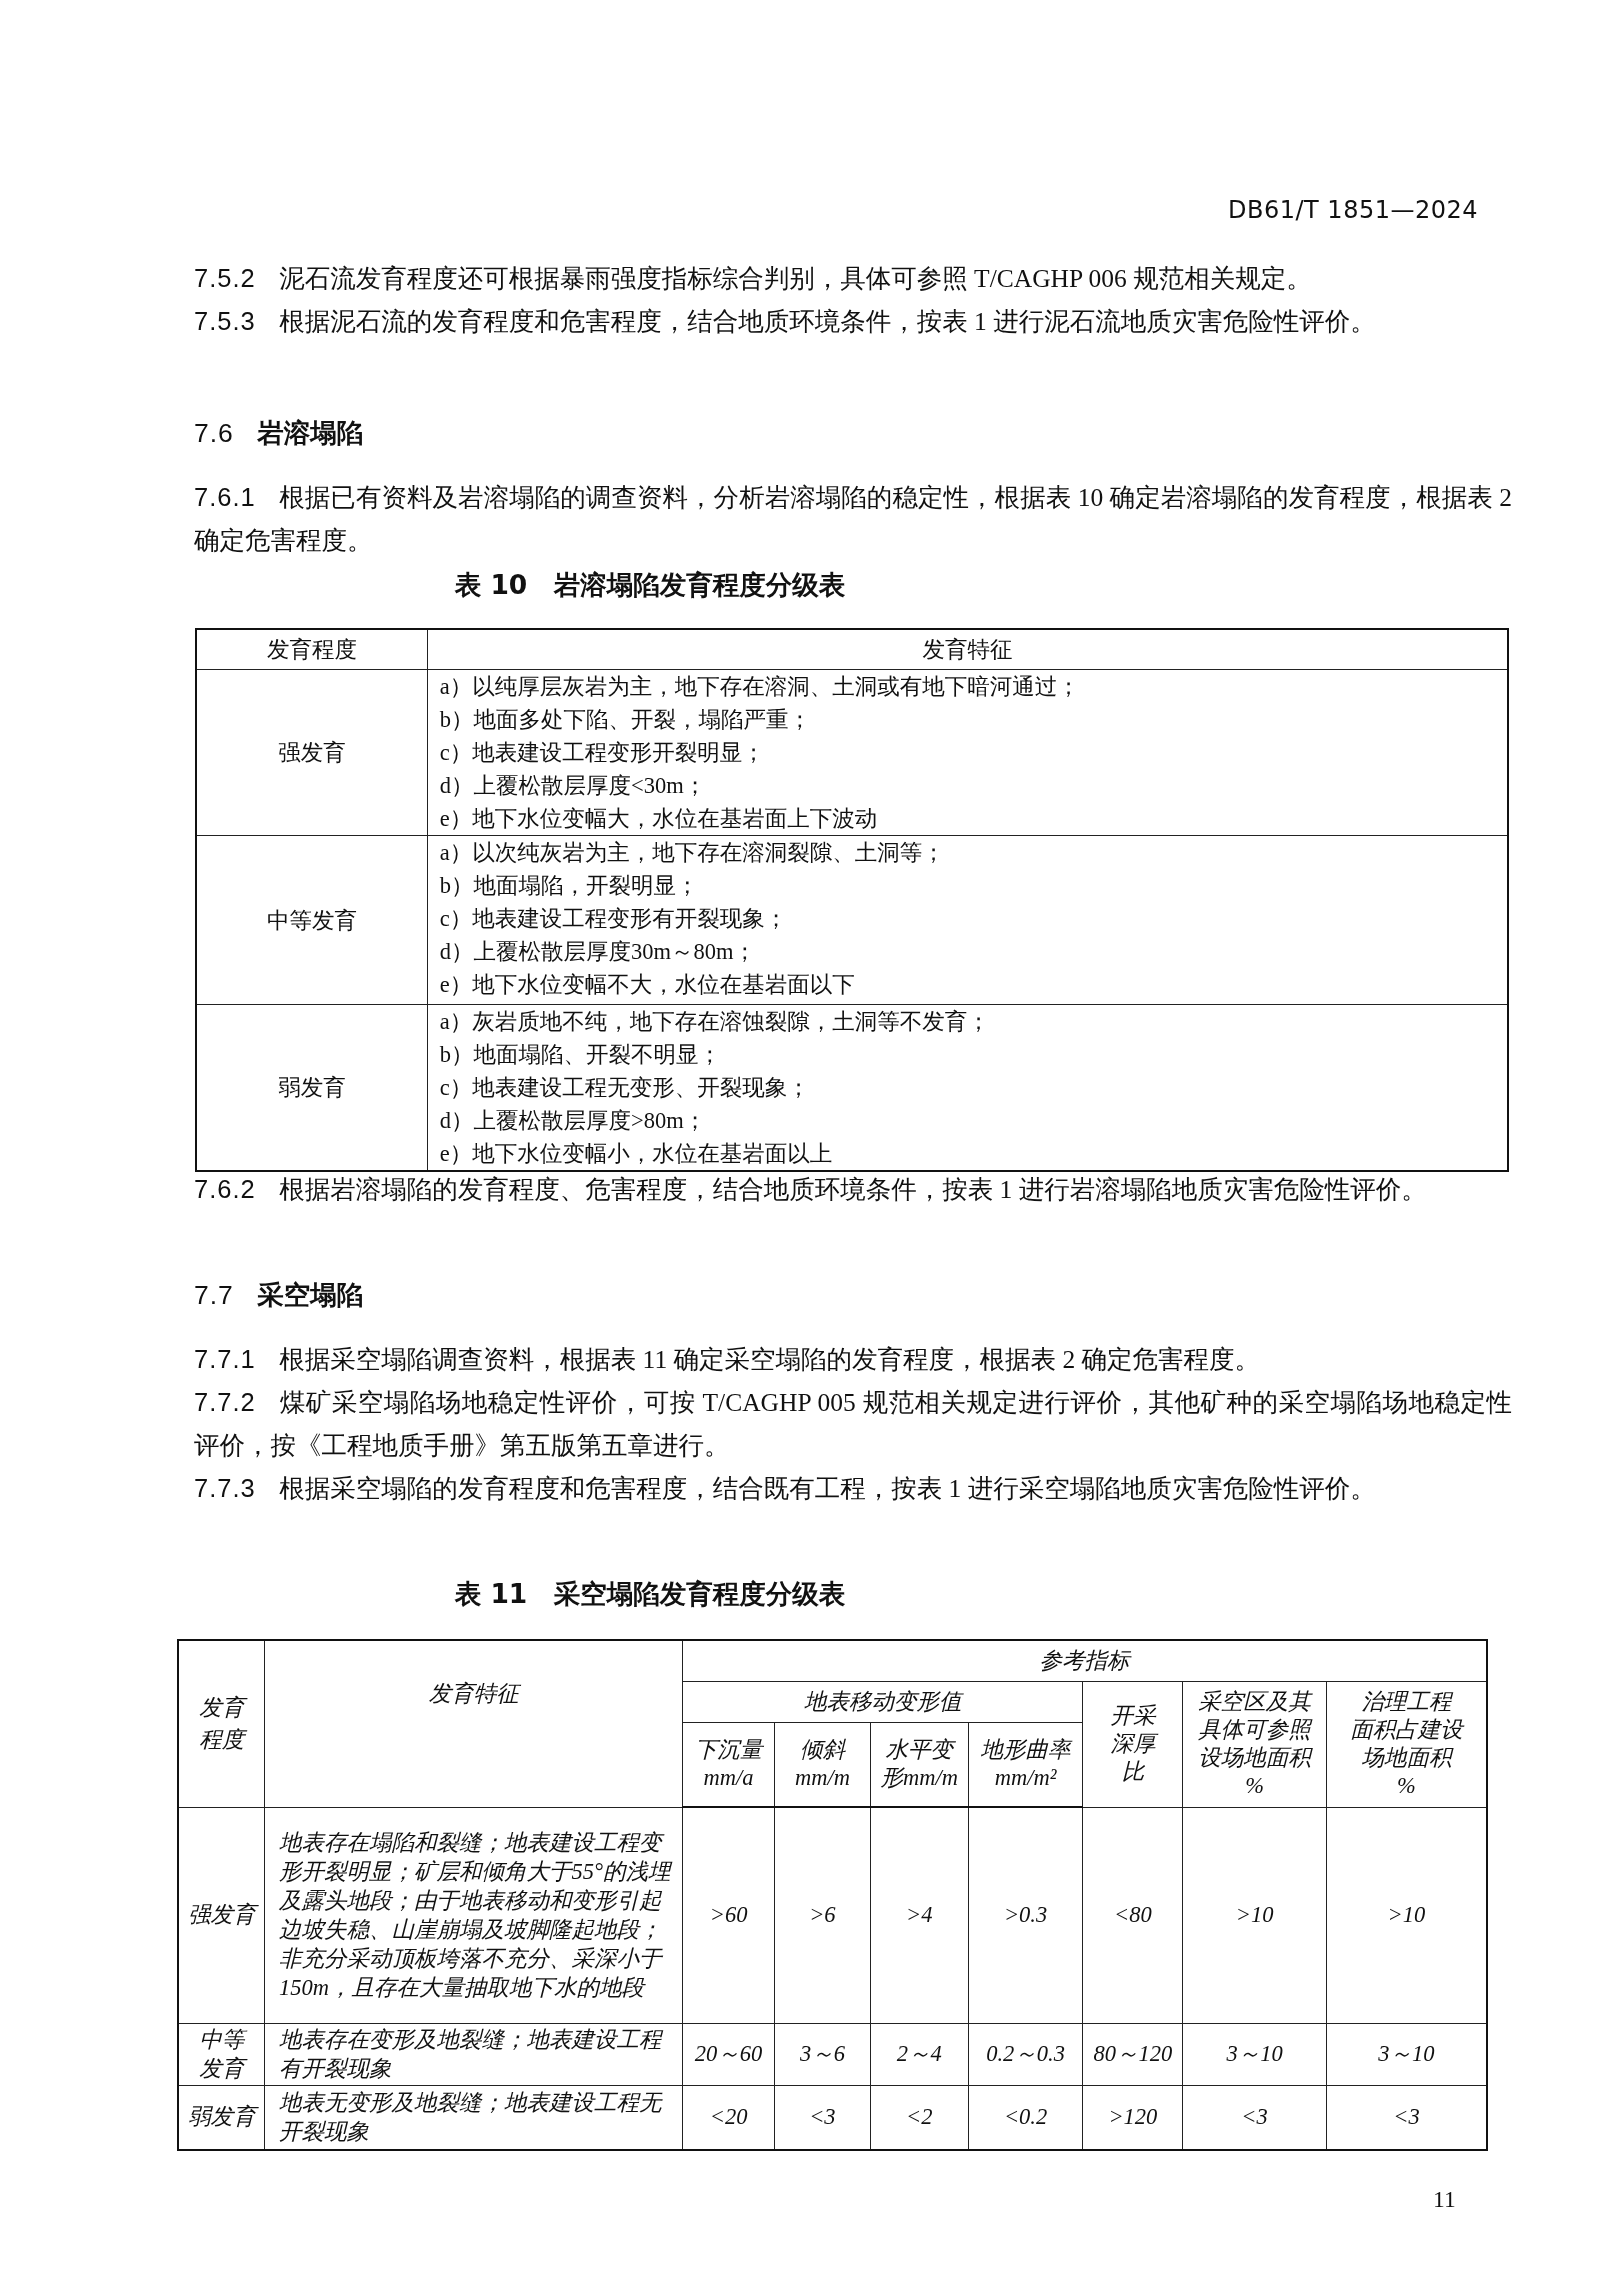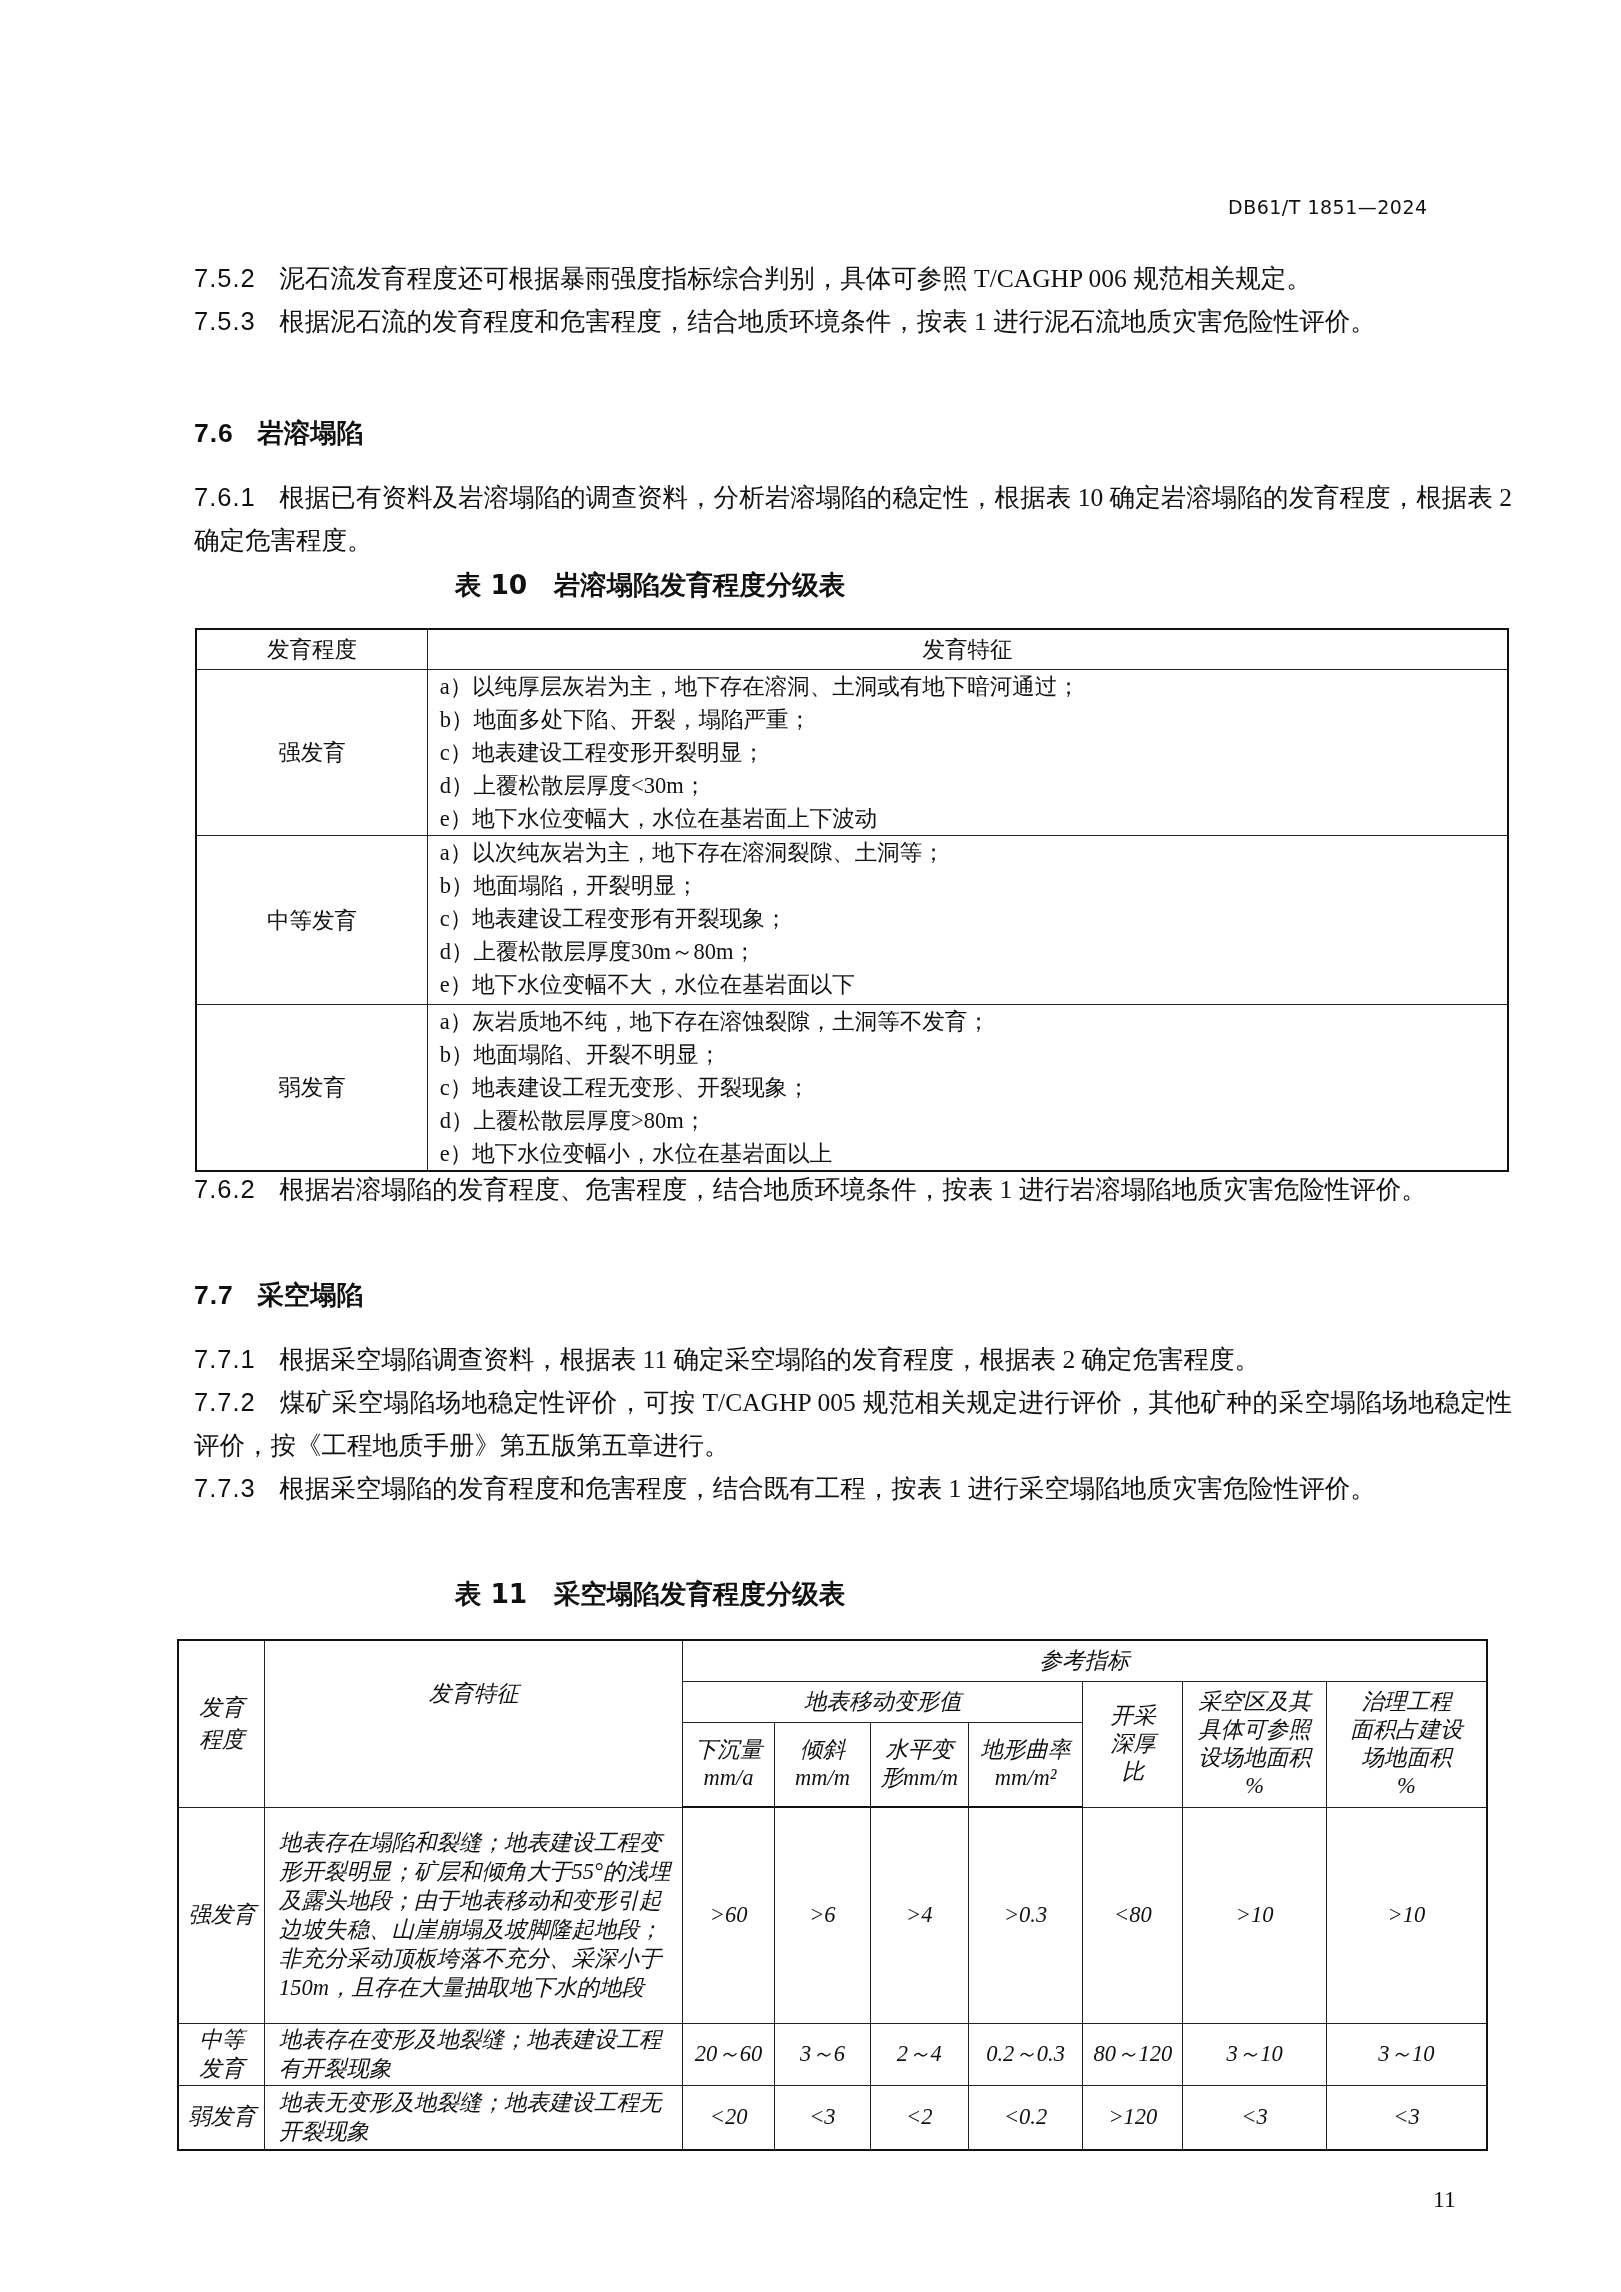--- a/index.html
+++ b/index.html
@@ -1,23 +1,23 @@
 <!DOCTYPE html>
 <html><head>
 <meta charset="utf-8">
 <style>
   html, body { margin:0; padding:0; background:#ffffff; }
   body { width:1621px; height:2293px; position:relative; overflow:hidden;
          font-family:"Liberation Serif","DejaVu Serif",serif; color:#111; }
   .abs { position:absolute; }
-  .hdr { left:1228px; top:196px; font-family:"DejaVu Sans","Liberation Sans",sans-serif; font-size:19px; letter-spacing:0.5px; }
+  .hdr { left:1228px; top:196px; font-family:"DejaVu Sans","Liberation Sans",sans-serif; font-size:24px; letter-spacing:0.5px; }
   .para { left:194px; width:1318px; font-size:25.5px; line-height:43px; text-align:justify; }
   .num { font-family:"Liberation Sans","DejaVu Sans",sans-serif; display:inline-block; margin-right:23.5px; letter-spacing:1px; }
   .sect { left:194px; font-size:26.5px; font-family:"DejaVu Sans","Liberation Sans",sans-serif; font-weight:bold; }
-  .sect .num { font-weight:bold; }
+  .sect .num { font-weight:normal; }
   .caption { left:0; width:1300px; text-align:center; font-size:26.5px; font-family:"DejaVu Sans","Liberation Sans",sans-serif; font-weight:bold; }
   table { border-collapse:collapse; position:absolute; font-size:22.5px; }
   td, th { border:1.5px solid #222; padding:0; font-weight:normal; }
   .t10 { left:195px; top:628px; width:1314px; border:2.9px solid #111; }
   .t10 th { height:39px; text-align:center; }
   .t10 td.lvl { text-align:center; width:230px; }
   .t10 td.feat { padding-left:11.8px; line-height:33px; vertical-align:top; }
   .t11 { left:177px; top:1639px; width:1311px; border:2.9px solid #111; font-size:22.5px; }
   .t11 th, .t11 td { text-align:center; vertical-align:middle; line-height:28px;font-style:italic; }
   .t11 td.feat { text-align:left; padding:0 7.8px 0 13.7px; line-height:29px;margin-top:12px; }

